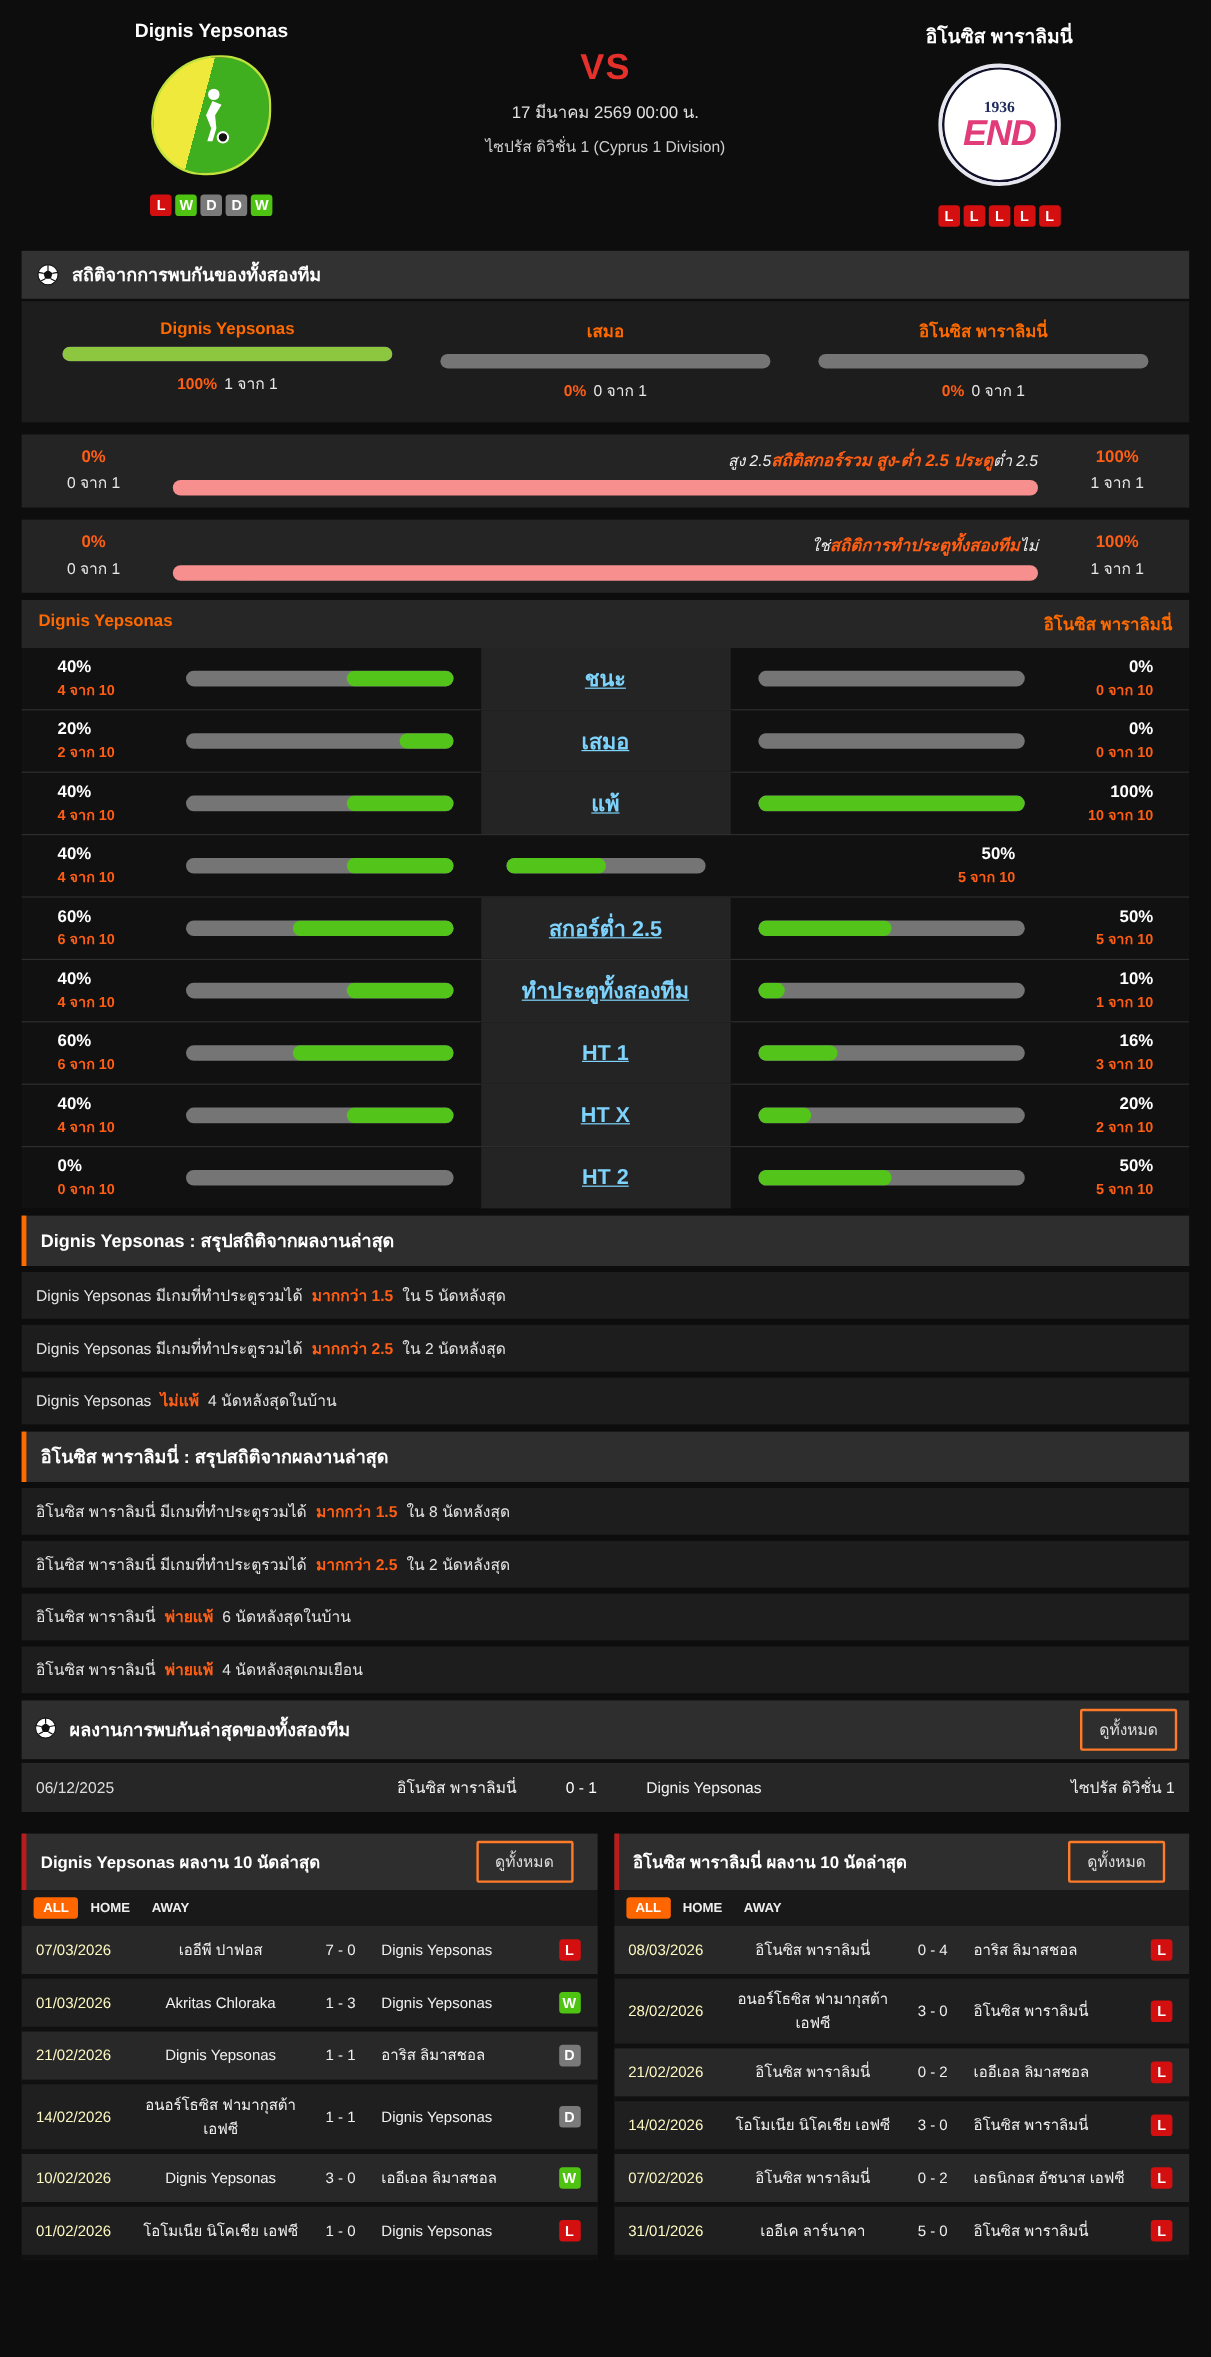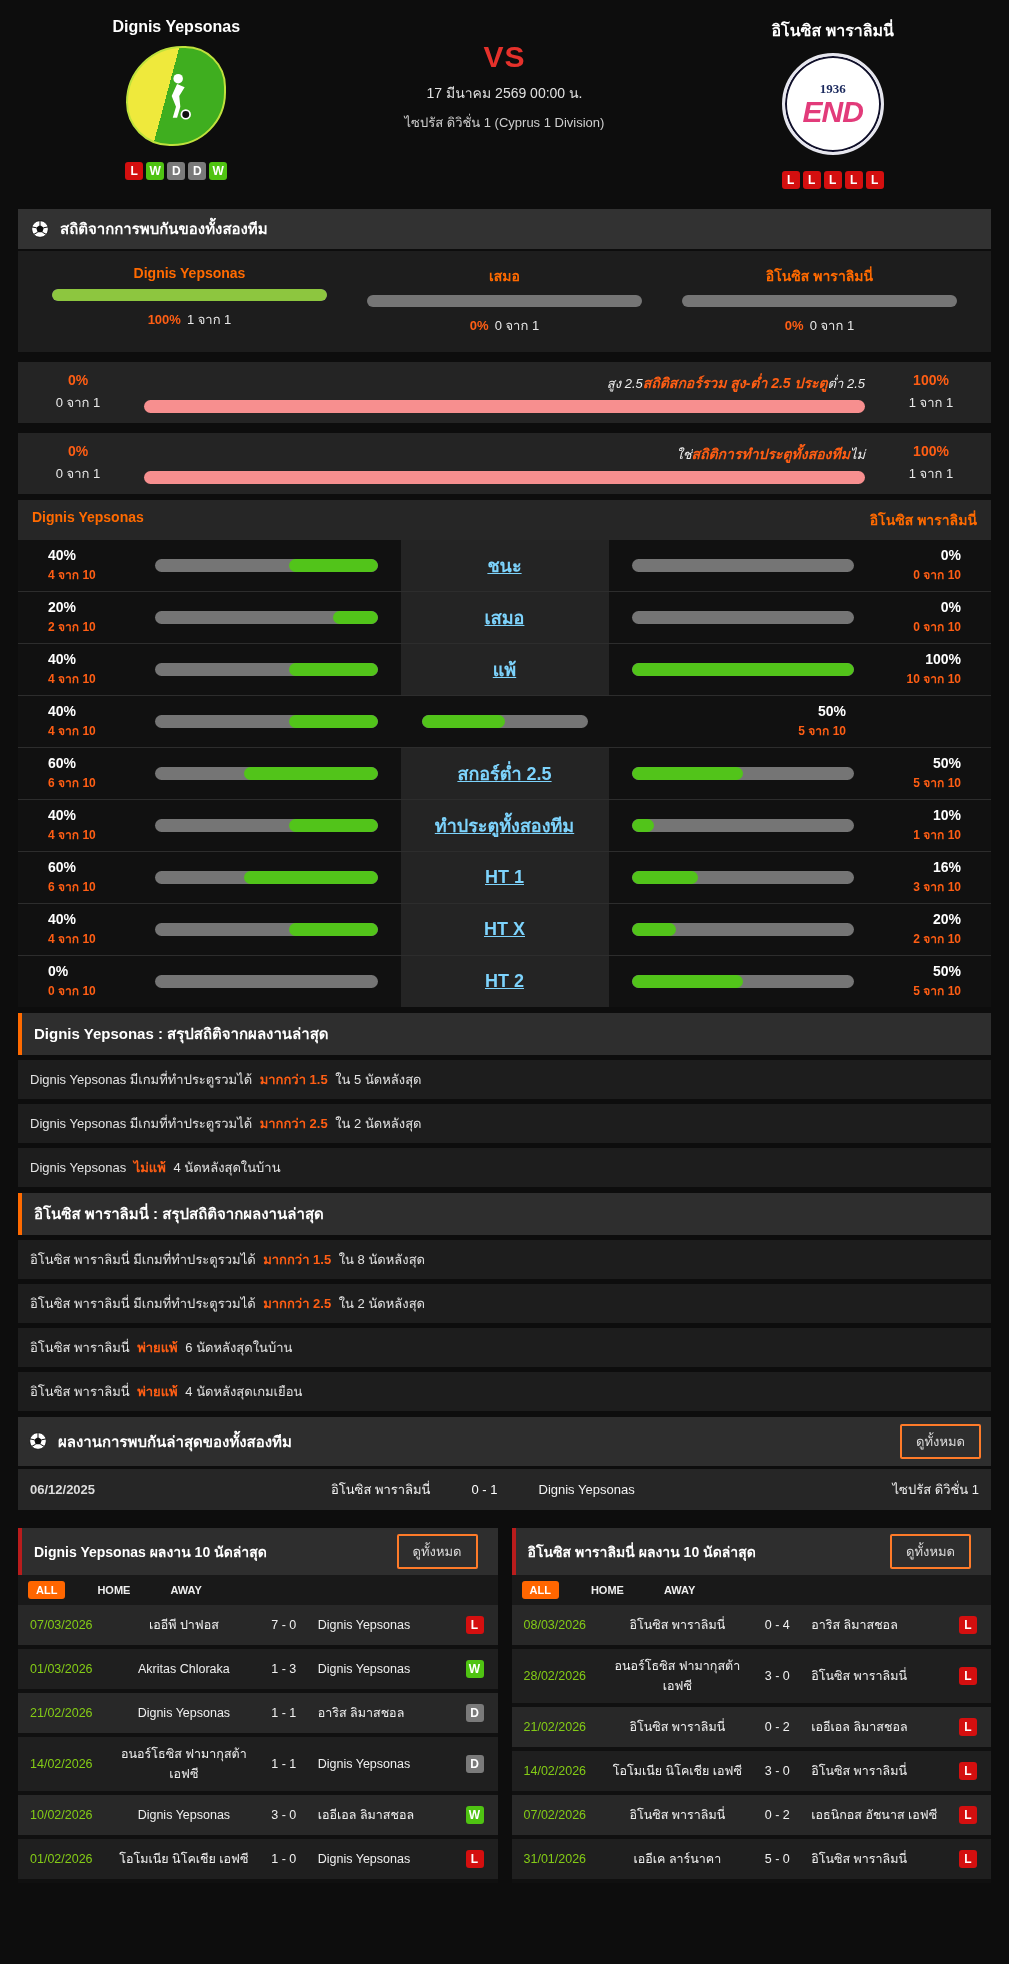--- a/index.html
+++ b/index.html
@@ -65,38 +65,38 @@
   
   .sum-head{background:#2e2e2e;border-left:4px solid #ff6a00;padding:9px 12px;font-weight:bold;font-size:15px;color:#fff;}
   .sum-row{background:#1d1d1d;margin-top:5px;padding:9px 12px;font-size:13px;color:#e3e3e3;}
   .sum-row .hl{color:#ff5e14;font-weight:bold;margin:0 4px;}
 
   
   .list-head{background:#2e2e2e;display:flex;align-items:center;gap:10px;padding:7px 10px;}
   .list-head .title{flex:1;font-weight:bold;font-size:15px;color:#fff;display:flex;align-items:flex-end;gap:10px;}
   .viewall{background:#2e2e2e;border:2px solid #ff7b29;color:#ddd;font-size:13px;padding:5px 14px;border-radius:2px;cursor:pointer;font-family:inherit;}
   .h2h-match{background:#262626;margin-top:3px;display:grid;grid-template-columns:140px 1fr 80px 1fr 180px;align-items:center;padding:10px 12px;font-size:13px;}
-  .h2h-match .d{color:#ddd;font-weight:bold;}
+  .h2h-match .d{color:#ddd;}
   .h2h-match .h{text-align:right;color:#f2f2f2;padding-right:14px;}
   .h2h-match .s{text-align:center;color:#fff;}
   .h2h-match .a{text-align:left;color:#f2f2f2;padding-left:14px;}
   .h2h-match .l{text-align:right;color:#eee;}
 
   
   .tables{display:grid;grid-template-columns:1fr 1fr;gap:14px;margin-top:18px;}
   .tbl{display:flex;flex-direction:column;}
   .tbl-head{background:#2e2e2e;border-left:4px solid #b91c1c;display:flex;align-items:center;padding:6px 20px 6px 12px;gap:36px;}
   .tbl-head .title{flex:1;font-weight:bold;font-size:14px;color:#fff;}
-  .tbl-tabs{background:#191919;display:flex;align-items:center;gap:24px;padding:6px 10px;}
+  .tbl-tabs{background:#191919;display:flex;align-items:center;gap:2px;padding:6px 10px;}
   .tab{font-size:11px;font-weight:bold;color:#eee;cursor:pointer;padding:3px 8px;border-radius:3px;}
   .tab.active{background:#ff6600;color:#fff;}
   .trow{display:grid;grid-template-columns:86px 1fr 52px 1fr 34px;align-items:center;padding:7px 6px;font-size:12.5px;min-height:26px;border-bottom:4px solid #101010;}
   .trow:nth-child(odd){background:#282828;}
   .trow:nth-child(even){background:#1f1f1f;}
-  .trow .d{color:#84cc16;padding-left:6px;}
+  .trow .d{color:#fef9c3;padding-left:6px;}
   .trow .h{text-align:center;color:#f0f0f0;}
   .trow .s{text-align:center;color:#f0f0f0;}
   .trow .a{text-align:left;color:#f0f0f0;padding-left:8px;}
   .trow .b{display:flex;justify-content:center;}
 </style>
 </head>
 <body>
 
 <div class="wrap">
 

